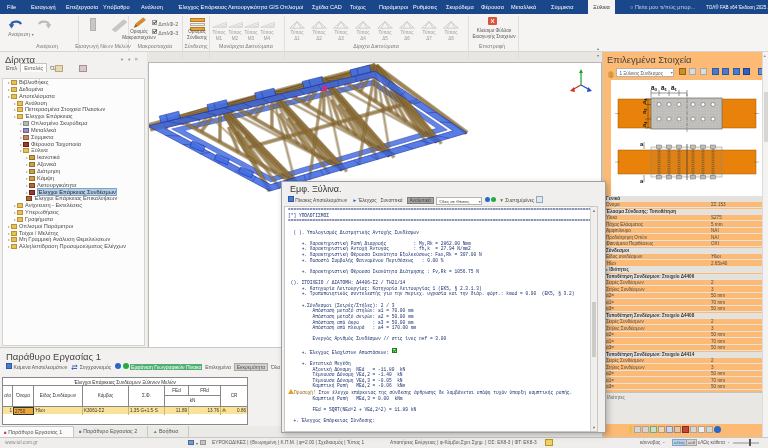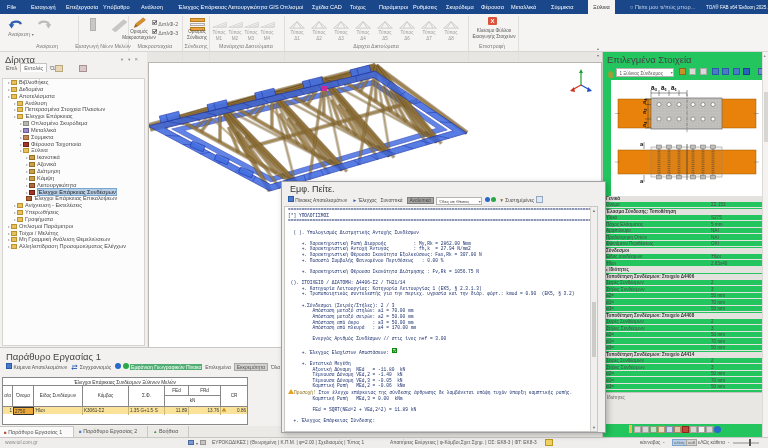--- a/index.html
+++ b/index.html
@@ -25,21 +25,21 @@
 
 #nav { position:absolute; left:0; top:52px; width:147px; height:296px; background:#f2f1ef; }
 #navtree { position:absolute; left:2px; top:26px; width:143px; height:268px; background:#fcfcfc; border:1px solid #d5d3d0; font-size:5.6px; color:#4a4a4a; }
 .ti { position:relative; height:6.85px; line-height:7.0px; white-space:nowrap; }
 .fold { display:inline-block; width:6px; height:5px; background:#e8c05a; border:1px solid #b9922f; margin-right:2px; vertical-align:-1px; }
 
 
 #viewport { position:absolute; left:148px; top:62px; width:454px; height:286px; background:#fff; border:1px solid #b8b6b3; }
 
 
-#rpanel { position:absolute; left:602px; top:52px; width:166px; height:396px; background:#22c55e; border-left:1px solid #c9c7c4; }
+#rpanel { position:absolute; left:602px; top:52px; width:166px; height:396px; background:#fdba74; border-left:1px solid #c9c7c4; }
 .prow { position:absolute; left:0; width:166px; height:6px; font-size:4.6px; color:#4a4a4a; line-height:6.2px; }
 .prow.hdr { background:#e4e2df; font-weight:bold; color:#333; }
 .prow .v { position:absolute; left:108px; }
 
 
 #bpanel { position:absolute; left:0; top:347px; width:602px; height:79px; background:#f2f1ef; border-top:1px solid #c9c7c4; }
 
 
 #tabbar { position:absolute; left:0; top:426px; width:602px; height:11px; background:#eceae7; font-size:5.4px; color:#555; }
 .tab { position:absolute; top:0; height:11px; line-height:11px; padding:0 4px; border-right:1px solid #c9c7c4; }
@@ -689,21 +689,21 @@
     <span class="abs" style="left:390px;top:2px;color:#555">Απαιτήσεις Ενέργειας | φ-Κόμβοι,Σχετ.Σχημ. | ΟΣ: ΕΚ8-3 | ΦΤ: ΕΚ8-3</span>
     <span class="abs" style="left:545px;top:1px;width:8px;height:7px;background:#f0d060;border:1px solid #b89820"></span>
     <span class="abs" style="left:640px;top:2px;color:#555">κάνναβος&nbsp; -</span>
     <span class="abs" style="left:672px;top:1px;background:#b8cfe8;border:1px solid #7aa6cf;padding:0 1px;font-size:4.4px">κλίση</span>
     <span class="abs" style="left:686px;top:1px;background:#d8d6d3;border:1px solid #a8a6a3;padding:0 1px;font-size:4.4px">καθ</span>
     <span class="abs" style="left:698px;top:2px;color:#555">εΛΩς&nbsp;κάθετα&nbsp;&nbsp;-</span>
     <span class="abs" style="left:733px;top:4px;width:26px;height:2px;background:#c0beba"></span>
     <span class="abs" style="left:749px;top:1px;width:2px;height:7px;background:#555"></span>
   </div>
   <div id="dialog">
-    <div class="abs" style="left:8px;top:2px;font-size:9px;color:#333">Εμφ. Πείτε.</div>
+    <div class="abs" style="left:8px;top:2px;font-size:9px;color:#333">Εμφ. Ξύλινα.</div>
     <div class="abs" style="left:6px;top:14px;font-size:4.8px;color:#444;white-space:nowrap">
       <span style="display:inline-block;width:6px;height:6px;background:#4a7ac8;border:1px solid #2a5aa8"></span> Πίνακες Αποτελεσμάτων&nbsp;&nbsp;&nbsp;
       <span style="color:#2858b8">►</span> Έλεγχος&nbsp;&nbsp;&nbsp;Συνοπτικά&nbsp;&nbsp;
       <span style="background:#a8a6a3;border:1px solid #807e7b;padding:0 2px">Αναλυτικά</span>&nbsp;
       <span style="display:inline-block;width:46px;height:8px;background:#fff;border:1px solid #b5b3b0;font-size:4.4px;line-height:8px;padding-left:2px;vertical-align:-1px">Όλες σε Θέσεις <span style="float:right;color:#777;font-size:3.5px">▼</span></span>&nbsp;
       <span style="display:inline-block;width:5px;height:5px;background:#2868c8;border-radius:2.5px"></span>
       <span style="display:inline-block;width:5px;height:5px;background:#28a848;border-radius:2.5px"></span>&nbsp;
       <span style="color:#8a6a18">▼</span> Συστημ/μένες <span style="display:inline-block;width:7px;height:7px;background:#e0e8f0;border:1px solid #90a8c0;vertical-align:-1px"></span>
     </div>
     <div id="dlgcontent">

